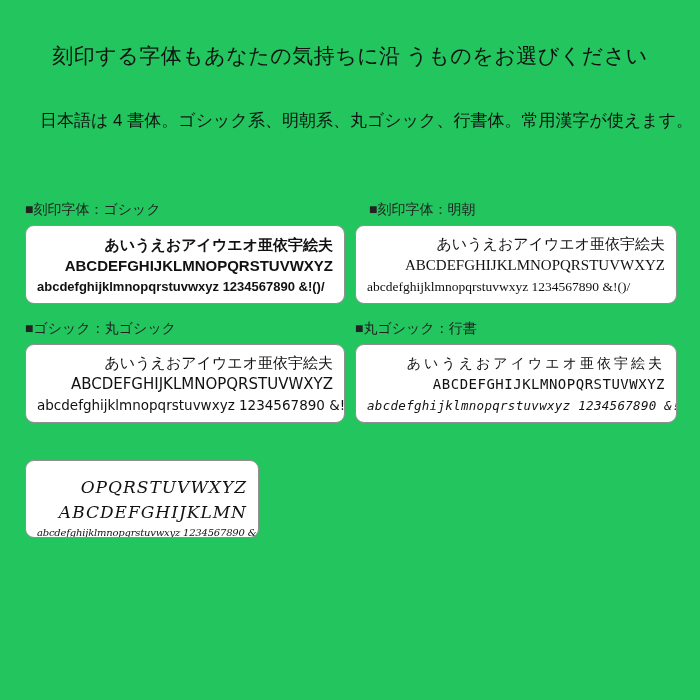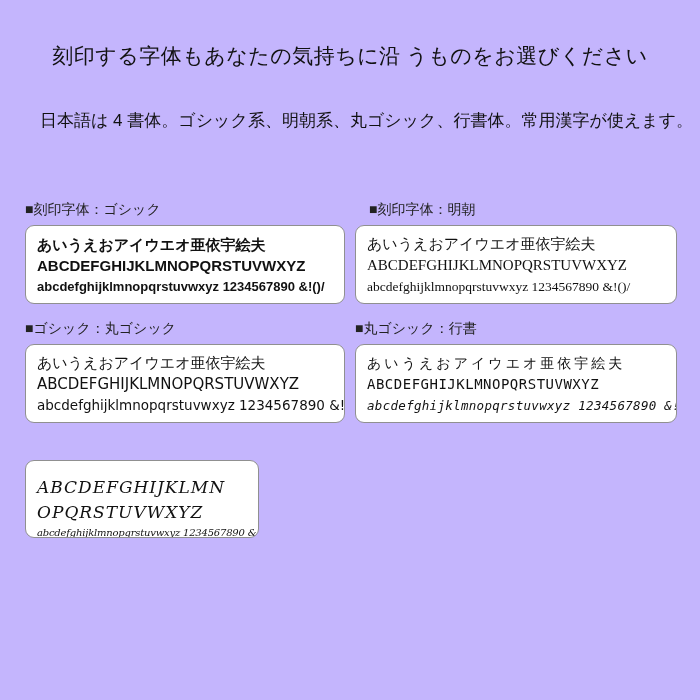--- a/index.html
+++ b/index.html
@@ -4,21 +4,21 @@
 <style>
   html, body {
     margin: 0;
     padding: 0;
     background: #ffffff;
   }
   .page {
     position: relative;
     width: 700px;
     height: 700px;
-    background: #c4b5fd;
+    background: #22c55e;
     overflow: hidden;
     color: #111111;
     font-family: "Liberation Sans", "DejaVu Sans", sans-serif;
   }
   .page-title {
     position: absolute;
     top: 42px;
     left: 0;
     width: 700px;
     text-align: center;
@@ -52,21 +52,21 @@
     border: 1px solid #909090;
     border-radius: 9px;
     box-sizing: border-box;
     padding: 8px 11px;
     overflow: hidden;
   }
   .sample-box .ln {
     white-space: nowrap;
     line-height: 21px;
   }
-  .ln1, .ln2 { font-size: 15px; }
+  .ln1, .ln2 { font-size: 15px; text-align: right; }
   .ln3 { font-size: 13.5px; }
 
   
   .box-gothic {
     font-family: "Liberation Sans", "DejaVu Sans", sans-serif;
     font-weight: bold;
   }
   .box-gothic .ln3 { font-size: 13px; }
 
   .box-mincho {
@@ -137,18 +137,18 @@
   </div>
 
   <div class="sample-label" id="s4-label">■丸ゴシック：行書</div>
   <div class="sample-box box-gyosho" id="s4-box">
     <div class="ln ln1">あいうえおアイウエオ亜依宇絵夫</div>
     <div class="ln ln2">ABCDEFGHIJKLMNOPQRSTUVWXYZ</div>
     <div class="ln ln3">abcdefghijklmnopqrstuvwxyz 1234567890 &amp;!()/</div>
   </div>
 
   <div class="sample-box box-italic" id="s5-box">
+    <div class="ln ln2">OPQRSTUVWXYZ</div>
     <div class="ln ln1">ABCDEFGHIJKLMN</div>
-    <div class="ln ln2">OPQRSTUVWXYZ</div>
     <div class="ln ln3">abcdefghijklmnopqrstuvwxyz 1234567890 &amp;!()/</div>
   </div>
 
 </div>
 
 </body></html>

